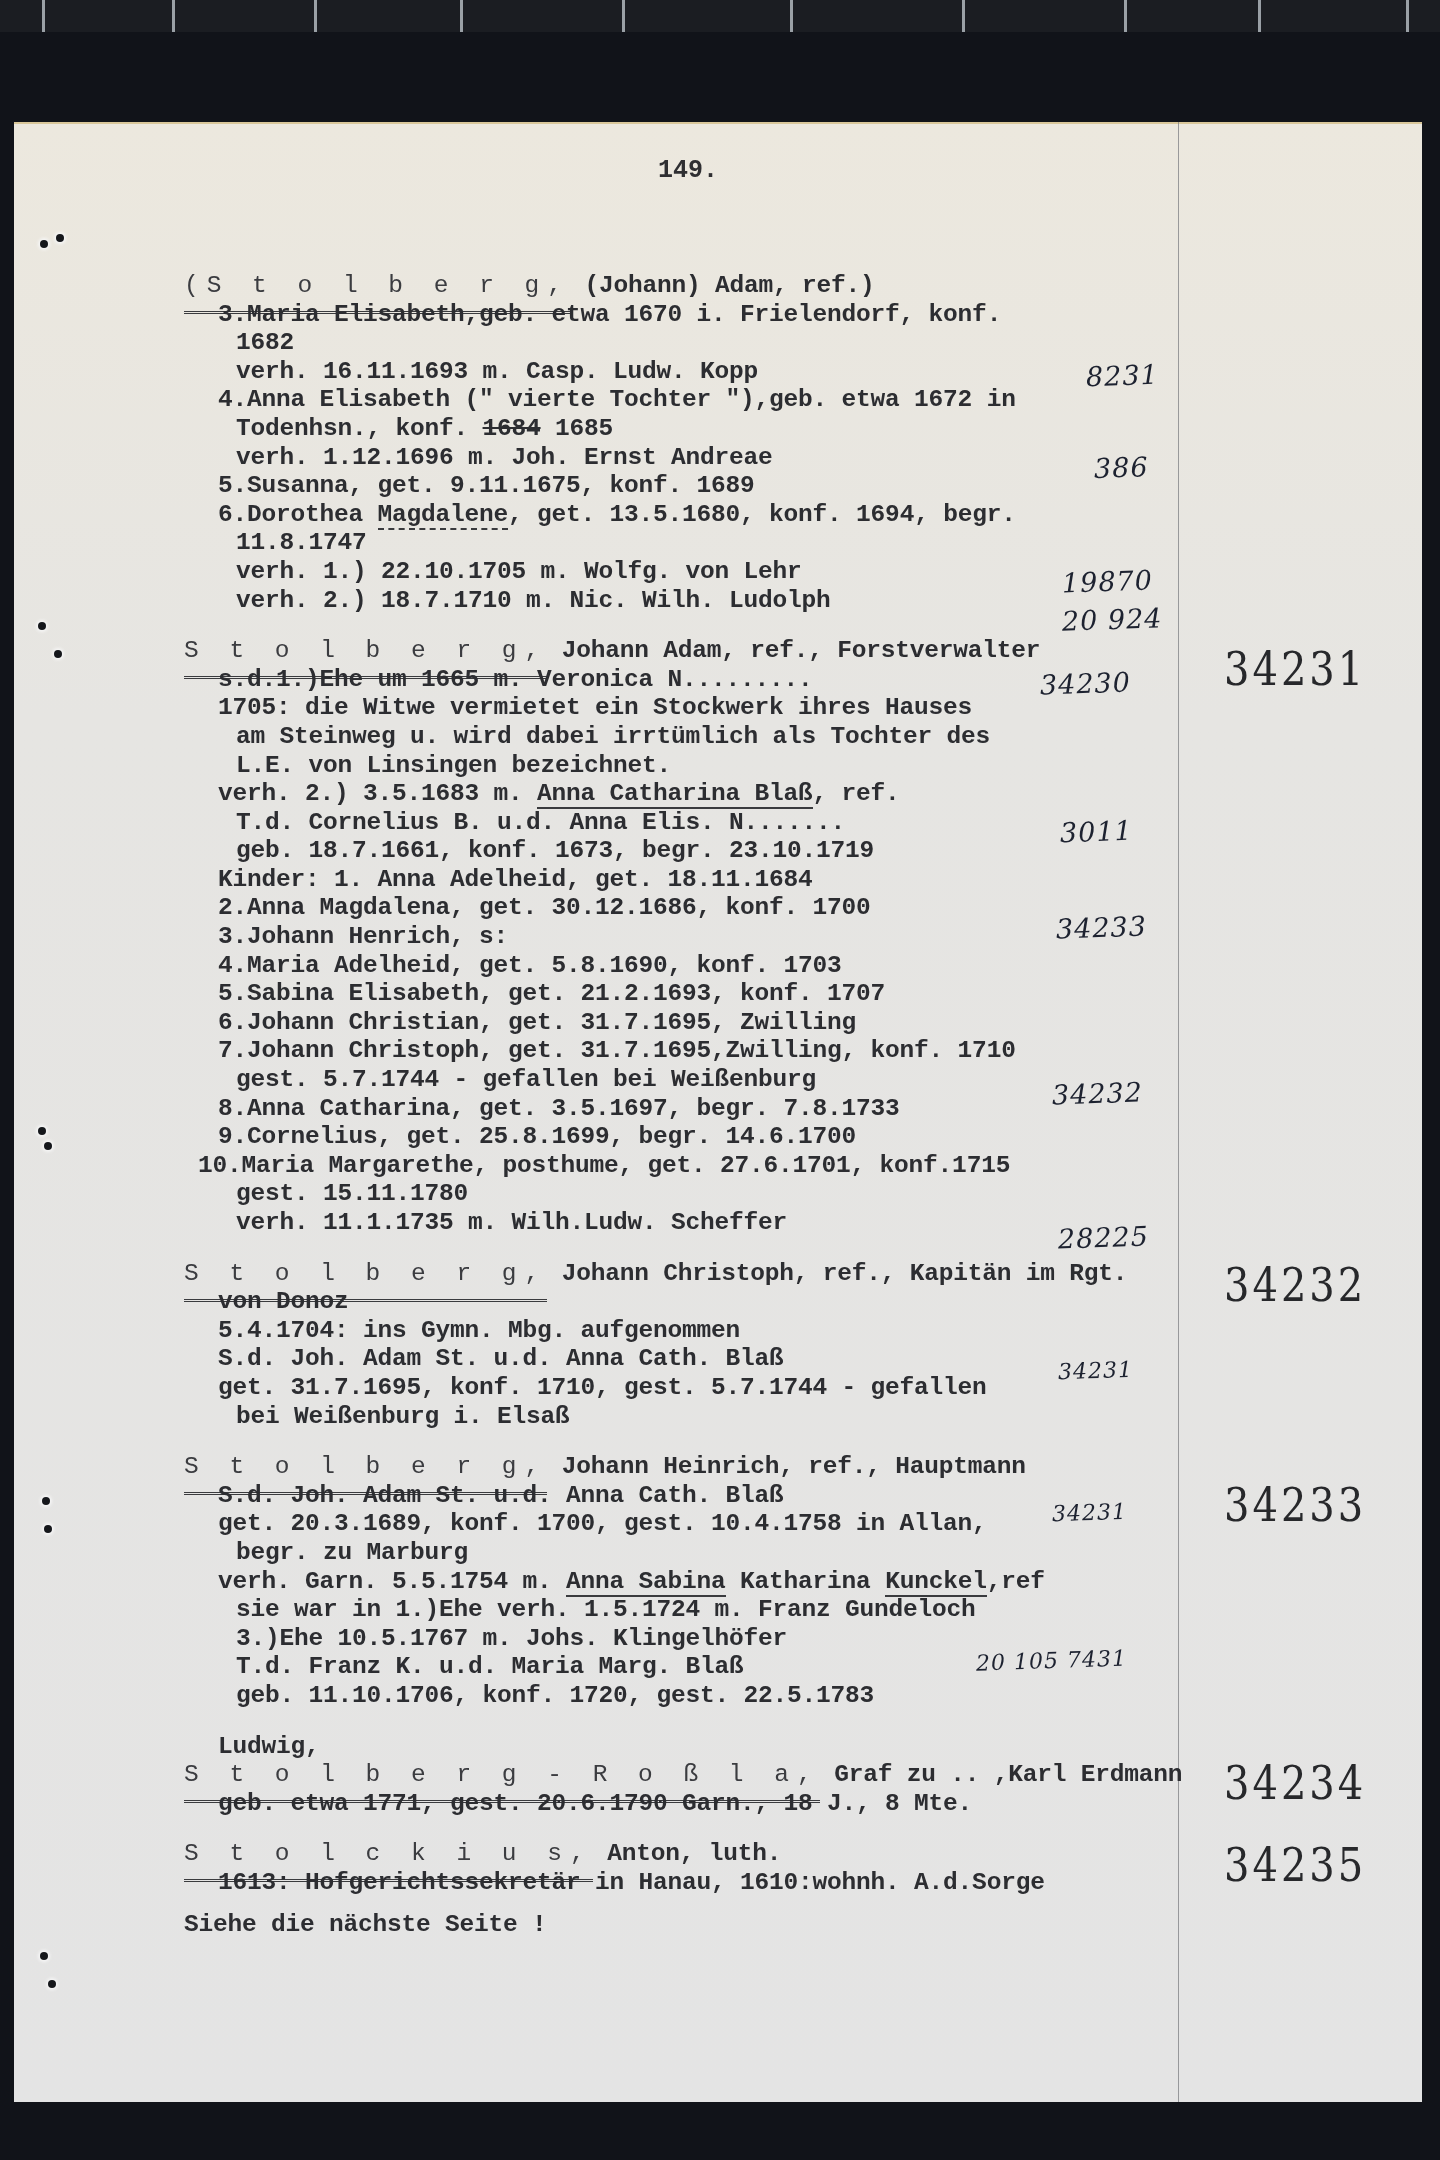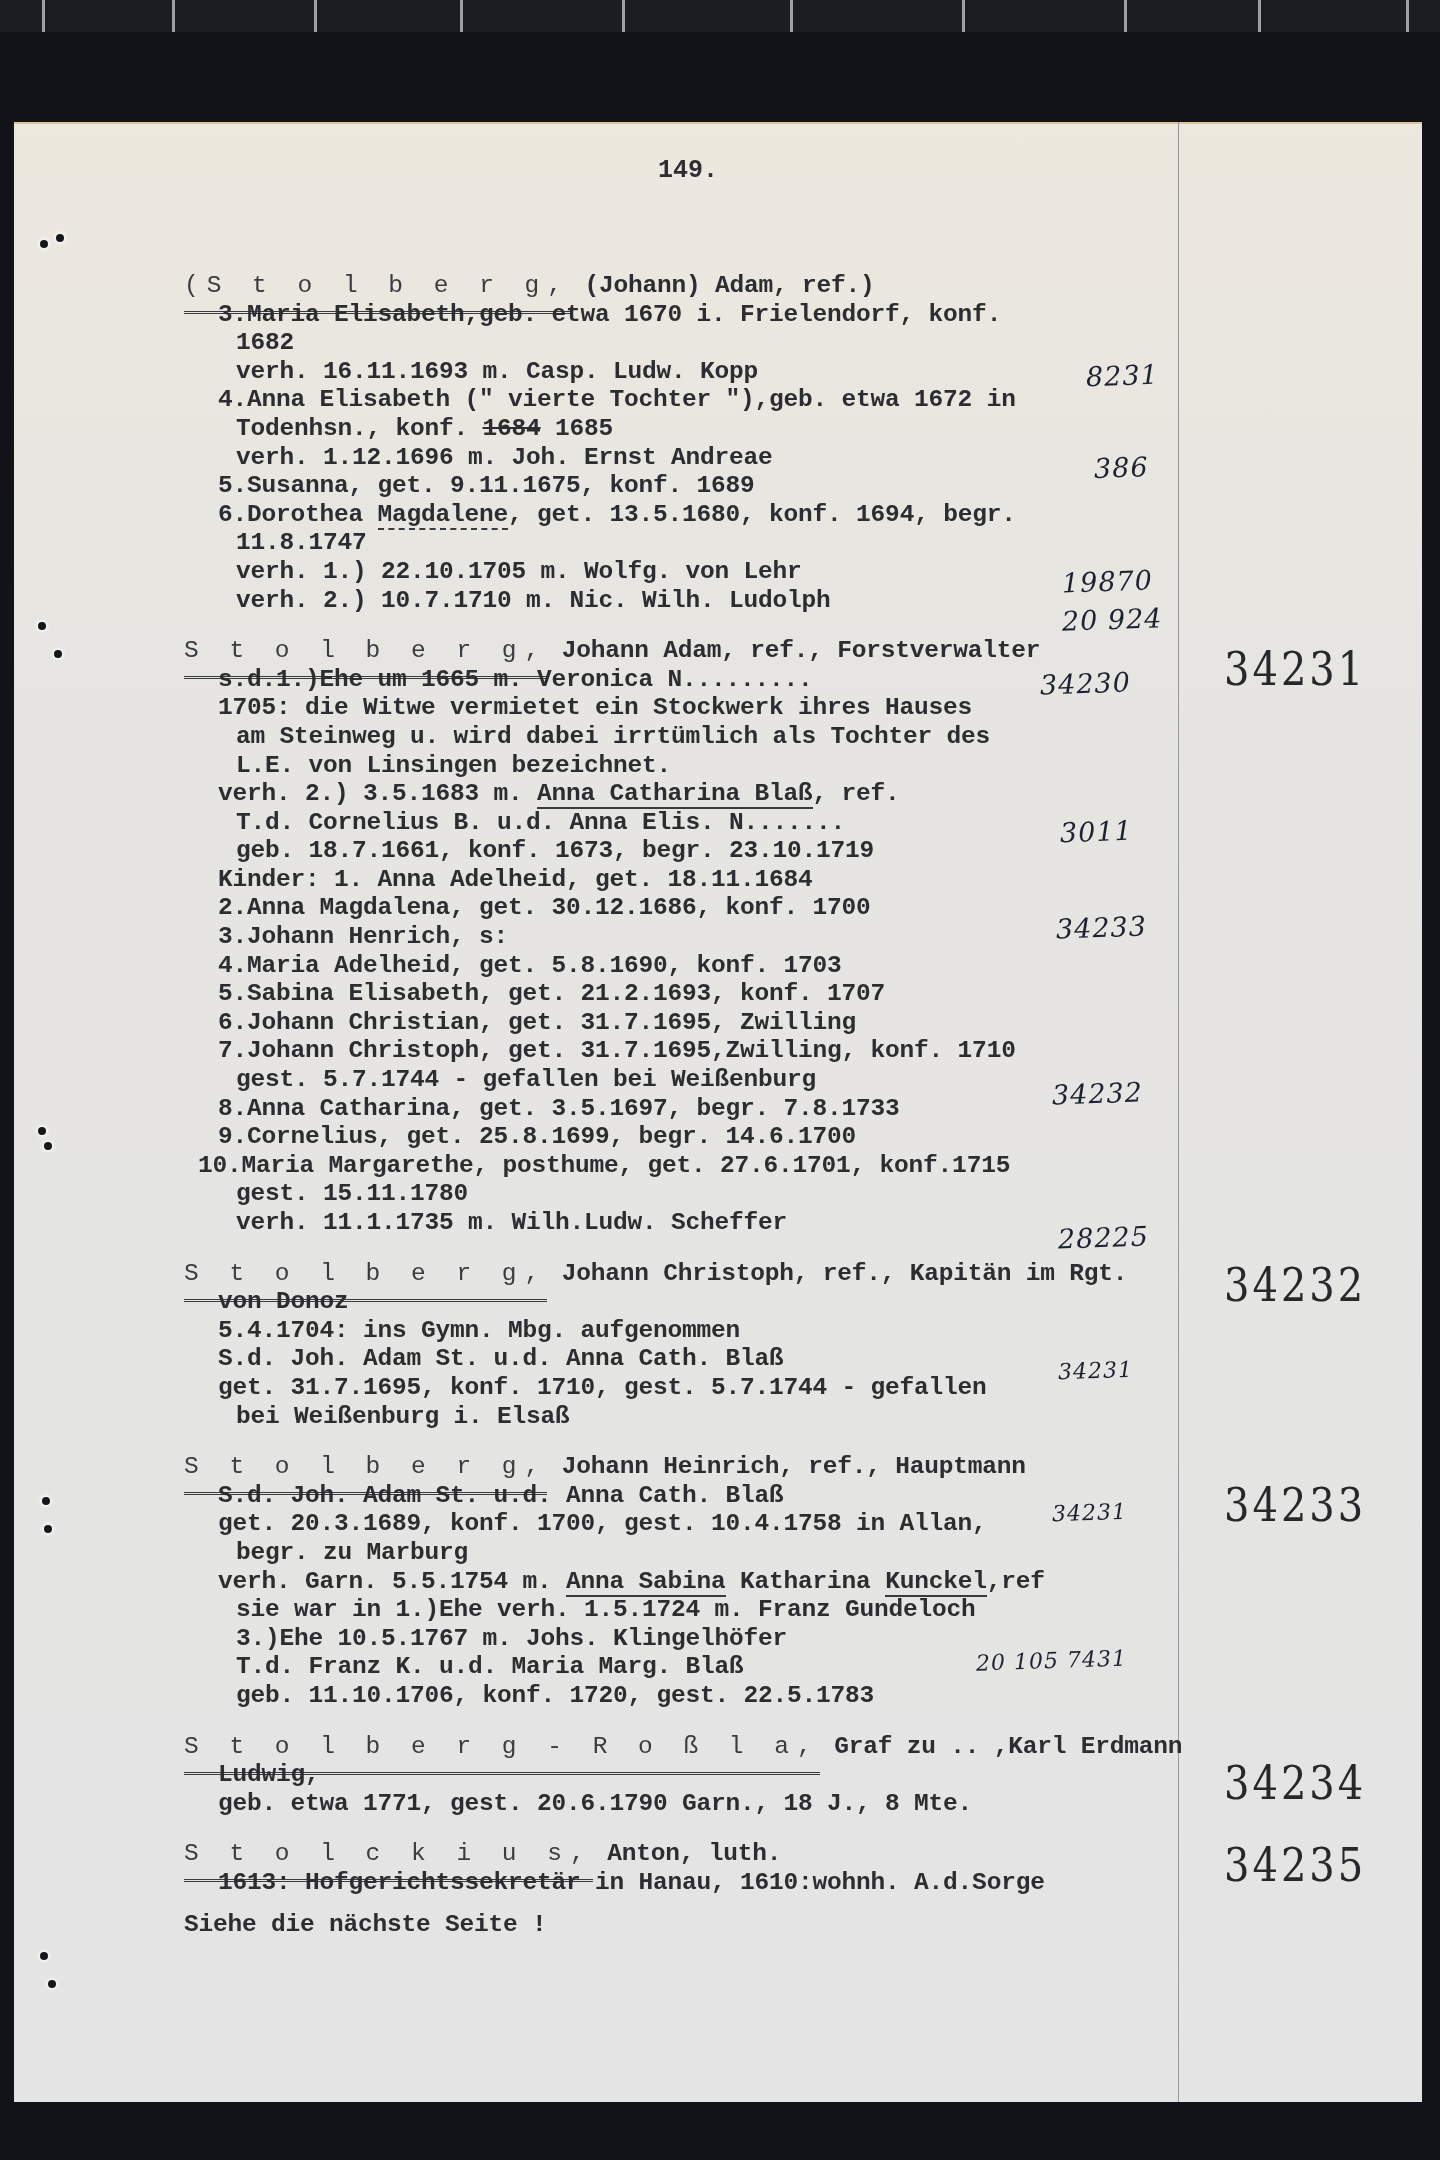--- a/index.html
+++ b/index.html
@@ -200,21 +200,21 @@
       <div class="line i1">3.Maria Elisabeth,geb. etwa 1670 i. Frielendorf, konf.</div>
       <div class="line i2">1682</div>
       <div class="line i2">verh. 16.11.1693 m. Casp. Ludw. Kopp</div>
       <div class="line i1">4.Anna Elisabeth (" vierte Tochter "),geb. etwa 1672 in</div>
       <div class="line i2"><span>Todenhsn., konf.</span> <span class="strike">1684</span><span> 1685</span></div>
       <div class="line i2">verh. 1.12.1696 m. Joh. Ernst Andreae</div>
       <div class="line i1">5.Susanna, get. 9.11.1675, konf. 1689</div>
       <div class="line i1"><span>6.Dorothea </span><span class="ul-dash">Magdalene</span><span>, get. 13.5.1680, konf. 1694, begr.</span></div>
       <div class="line i2">11.8.1747</div>
       <div class="line i2">verh. 1.) 22.10.1705 m. Wolfg. von Lehr</div>
-      <div class="line i2">verh. 2.) 10.7.1710 m. Nic. Wilh. Ludolph</div>
+      <div class="line i2">verh. 2.) 18.7.1710 m. Nic. Wilh. Ludolph</div>
     </div>
 
     <div class="gap"></div>
 
     <div class="entry">
       <div class="line i0"><span class="surname">S t o l b e r g,</span><span> Johann Adam, ref., Forstverwalter</span></div>
       <div class="line i1">s.d.1.)Ehe um 1665 m. Veronica N.........</div>
       <div class="line i1">1705: die Witwe vermietet ein Stockwerk ihres Hauses</div>
       <div class="line i2">am Steinweg u. wird dabei irrtümlich als Tochter des</div>
       <div class="line i2">L.E. von Linsingen bezeichnet.</div>
@@ -257,22 +257,22 @@
       <div class="line i1"><span>verh. Garn. 5.5.1754 m. </span><span class="ul">Anna Sabina</span><span> Katharina </span><span class="ul">Kunckel</span><span>,ref</span></div>
       <div class="line i2">sie war in 1.)Ehe verh. 1.5.1724 m. Franz Gundeloch</div>
       <div class="line i2">3.)Ehe 10.5.1767 m. Johs. Klingelhöfer</div>
       <div class="line i2">T.d. Franz K. u.d. Maria Marg. Blaß</div>
       <div class="line i2">geb. 11.10.1706, konf. 1720, gest. 22.5.1783</div>
     </div>
 
     <div class="gap"></div>
 
     <div class="entry">
+      <div class="line i1">Ludwig,</div>
       <div class="line i0"><span class="surname">S t o l b e r g - R o ß l a,</span><span> Graf zu .. ,Karl Erdmann</span></div>
-      <div class="line i1">Ludwig,</div>
       <div class="line i1">geb. etwa 1771, gest. 20.6.1790 Garn., 18 J., 8 Mte.</div>
     </div>
 
     <div class="gap"></div>
 
     <div class="entry">
       <div class="line i0"><span class="surname">S t o l c k i u s,</span><span> Anton, luth.</span></div>
       <div class="line i1">1613: Hofgerichtssekretär in Hanau, 1610:wohnh. A.d.Sorge</div>
     </div>
 

